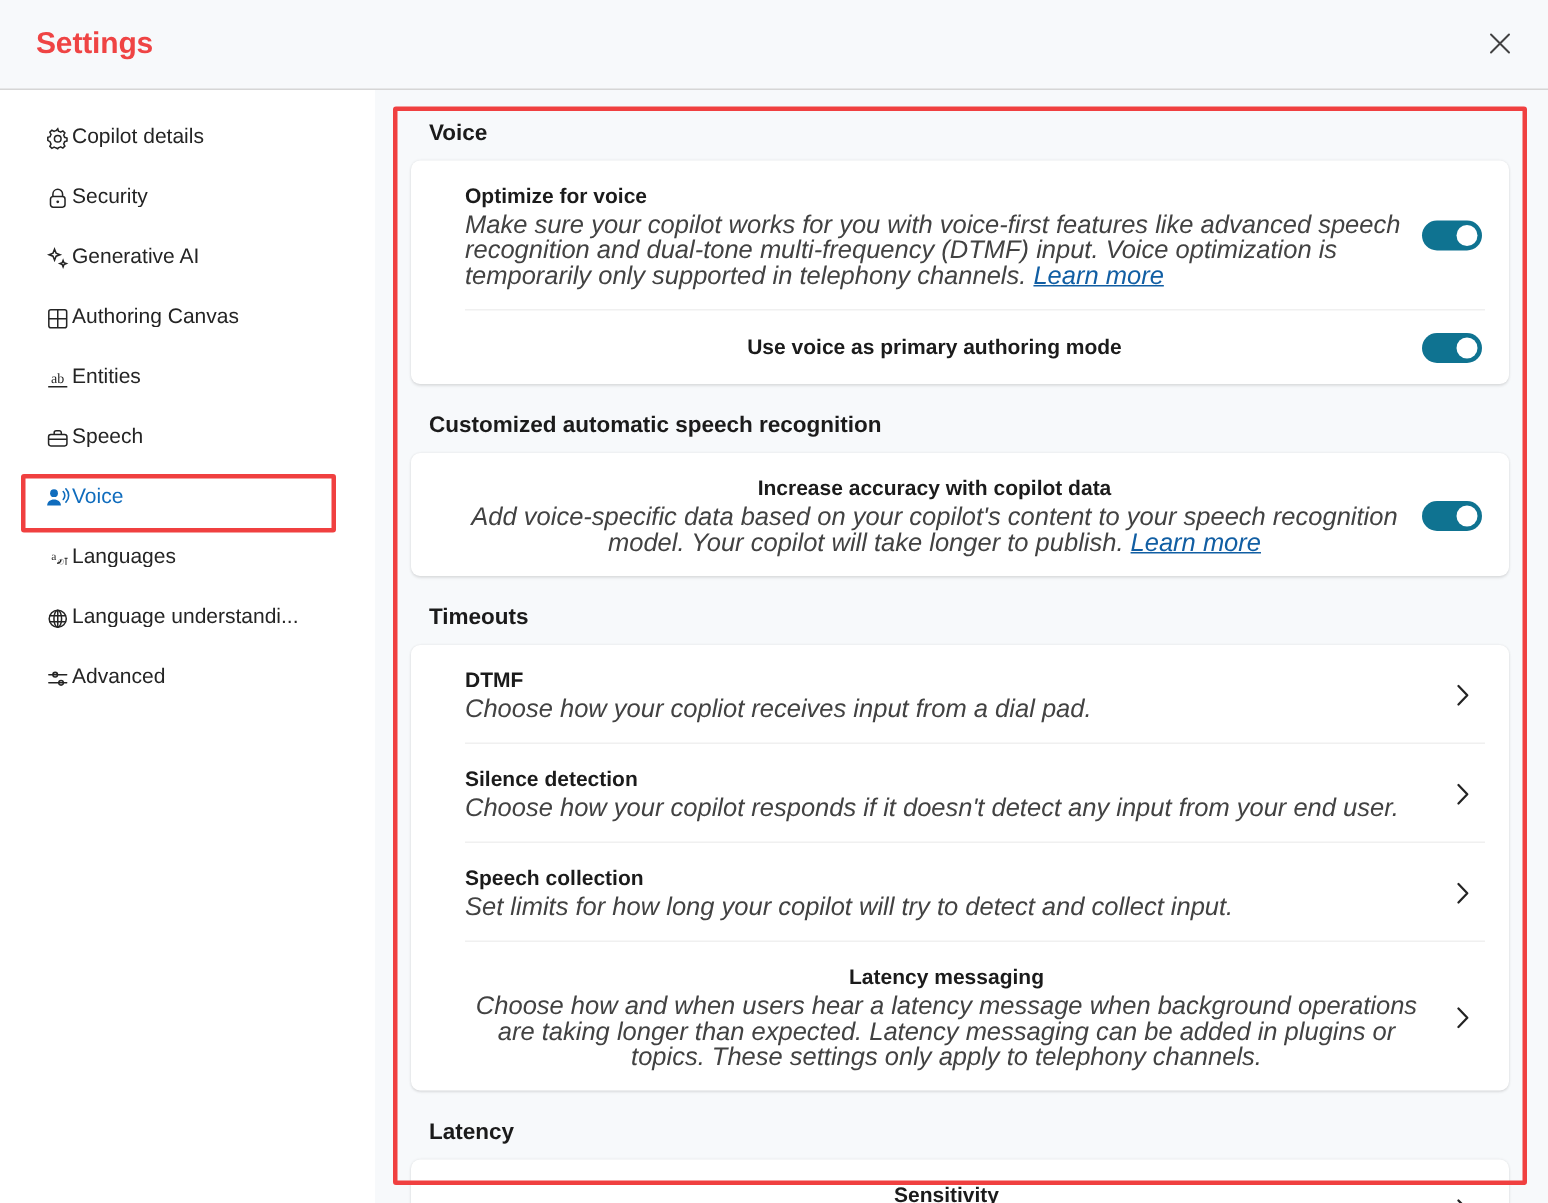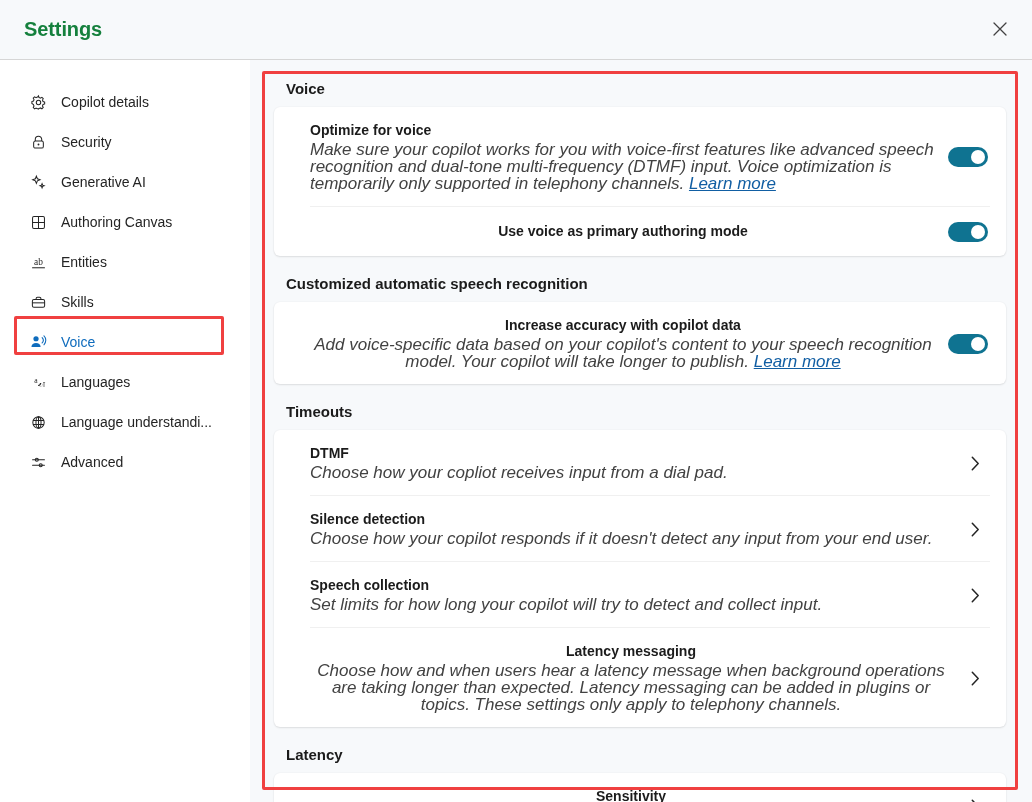--- a/index.html
+++ b/index.html
@@ -21,21 +21,21 @@
     background: #f7f9fb;
     border-bottom: 1px solid #d6d6d6;
     display: flex;
     align-items: center;
     padding: 0 22px 0 24px;
     position: relative;
   }
   .header-title {
     font-size: 20px;
     font-weight: 600;
-    color: #15803d;
+    color: #ef4444;
     letter-spacing: -0.1px;
   }
   .close-btn {
     position: absolute;
     right: 16px;
     top: 13px;
     width: 32px;
     height: 32px;
     display: flex;
     align-items: center;
@@ -56,27 +56,26 @@
 
   
   .sidebar {
     width: 250px;
     flex: 0 0 250px;
     background: #ffffff;
     padding-top: 22px;
   }
   .side-item {
     display: flex;
-    align-items: center;
+    align-items: flex-start;
     height: 40px;
     margin: 0 12px;
     padding: 0 10px 0 16px;
     border-radius: 4px;
     cursor: pointer;
-    gap: 13px;
     position: relative;
   }
   .side-item .ico {
     width: 20px;
     height: 20px;
     flex: 0 0 20px;
     display: flex;
     align-items: center;
     justify-content: center;
     color: #242424;
@@ -264,21 +263,21 @@
         <span class="lbl">Entities</span>
       </div>
       <div class="side-item">
         <span class="ico">
           <svg width="17" height="17" viewBox="0 0 20 20">
             <rect x="2.8" y="6.6" width="14.4" height="9" rx="1.8" stroke="currentColor" fill="none" stroke-width="1.2"></rect>
             <path d="M7.2 6.6V5.3a1.6 1.6 0 011.6-1.6h2.4a1.6 1.6 0 011.6 1.6v1.3" stroke="currentColor" fill="none" stroke-width="1.2"></path>
             <path d="M2.8 10.4h14.4" stroke="currentColor" fill="none" stroke-width="1.2"></path>
           </svg>
         </span>
-        <span class="lbl">Skills</span>
+        <span class="lbl">Speech</span>
       </div>
       <div class="side-item selected">
         <span class="ico">
           <svg width="18" height="18" viewBox="0 0 20 20">
             <circle cx="7.8" cy="6.4" r="2.9" fill="currentColor"></circle>
             <path d="M2.7 15.6c0-2.7 2.3-4.4 5.1-4.4s5.1 1.7 5.1 4.4z" fill="currentColor"></path>
             <path d="M14.6 5.2a4.3 4.3 0 010 5.9M16.6 3.2a7 7 0 010 9.9" stroke="currentColor" fill="none" stroke-width="1.2" stroke-linecap="round"></path>
           </svg>
         </span>
         <span class="lbl">Voice</span>

